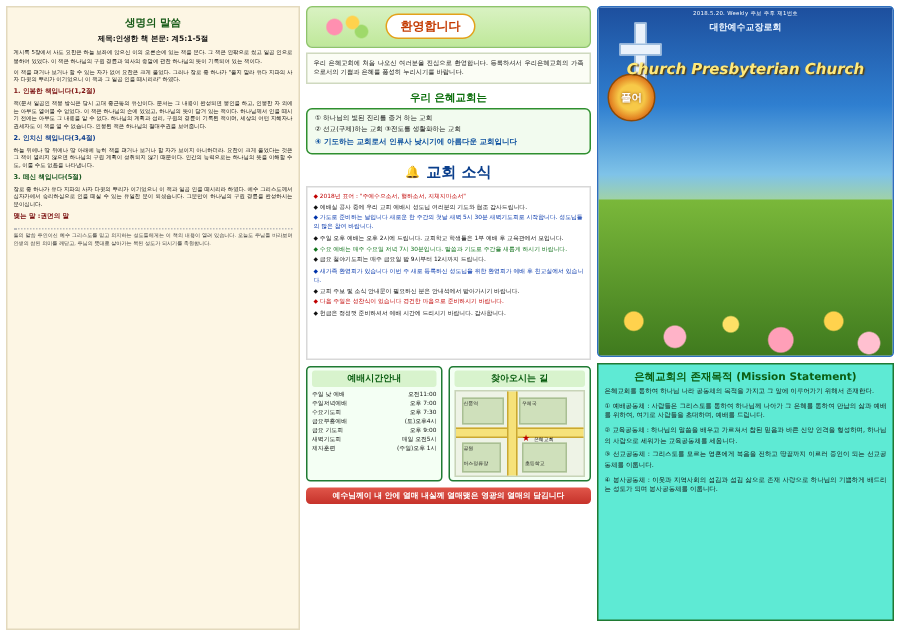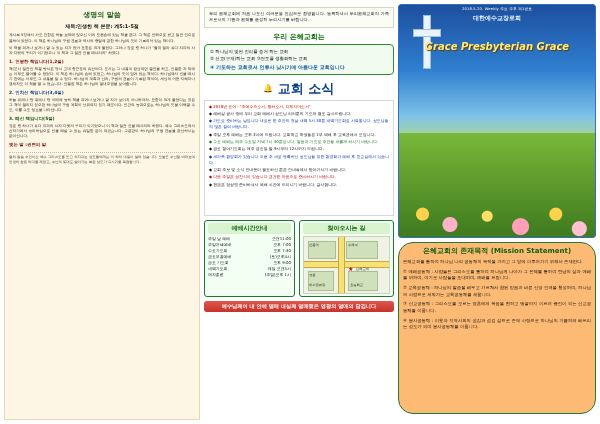--- a/index.html
+++ b/index.html
@@ -70,21 +70,21 @@
   .church-box{
     margin-top:2px;border:1.5px solid #2f8f2f;border-radius:4px;
     background:#f2fbef;padding:3px 5px;font-size:4.4px;line-height:1.6;color:#111;
   }
   .church-last{font-weight:bold;color:#0b4f9e;font-size:5px;display:block;margin-top:1px;}
 
   .news-head{
     margin-top:5px;display:flex;align-items:center;gap:4px;justify-content:center;
   }
   .news-head .bell{font-size:8px;color:#e08b00;}
-  .news-head .t{font-weight:bold;font-size:13px;color:#0b3f8c;}
+  .news-head .t{font-weight:bold;font-size:10px;color:#0b3f8c;}
   .news-box{
     margin-top:2px;font-size:3.9px;line-height:1.5;color:#111;
     border:1px solid #d8d8d8;background:#fff;padding:3px 4px;height:108px;overflow:hidden;
   }
   .news-box p{margin:0 0 1.5px;}
   .blue{color:#0033aa;}
   .red{color:#c00000;}
   .green{color:#11721c;}
 
   .two-box-row{margin-top:4px;display:flex;gap:4px;}
@@ -172,21 +172,21 @@
       linear-gradient(#7ab83a,#3f7a1e);
   }
   .hero-welcome{
     position:absolute;left:0;right:0;bottom:24px;text-align:center;
     font-size:7.5px;font-weight:bold;color:#ffffff;
     text-shadow:1px 1px 2px #173d0a;
     line-height:1.5;
   }
 
   .mission{
-    margin-top:4px;border:1.5px solid #1f7a33;border-radius:15px;background:#fdba74;
+    margin-top:4px;border:1.5px solid #1f7a33;border-radius:0;background:#5eead4;
     padding:3px 4px;height:172px;box-sizing:border-box;overflow:hidden;
   }
   .mission-title{
     text-align:center;font-weight:bold;font-size:7px;color:#0b5e12;margin-bottom:3px;
   }
   .mission p{margin:0 0 3px;font-size:4.3px;line-height:1.55;color:#111;text-align:justify;}
 </style>
 </head>
 <body>
 
@@ -207,20 +207,24 @@
 
     <div class="hpoint3">3. 떼신 책입니다(5절)</div>
     <p class="para">장로 중 하나가 유다 지파의 사자 다윗의 뿌리가 이기었으니 이 책과 일곱 인을 떼시리라 하였다. 예수 그리스도께서 십자가에서 승리하심으로 인을 떼실 수 있는 유일한 분이 되셨습니다. 그분만이 하나님의 구원 경륜을 완성하시는 분이십니다.</p>
 
     <div class="hpoint">맺는 말 :권면의 말</div>
     <p class="para footer-note">율의 말씀 주인이신 예수 그리스도를 믿고 의지하는 성도들에게는 이 책의 내용이 열려 있습니다. 오늘도 주님을 바라보며 인생의 참된 의미를 깨닫고, 주님의 뜻대로 살아가는 복된 성도가 되시기를 축원합니다.</p>
   </div>
 
   <div class="mid-col">
 
+    <div class="banner">
+      <div class="banner-flower"></div>
+      <div class="banner-bubble">환영합니다</div>
+    </div>
 
     <div class="welcome-body">우리 은혜교회에 처음 나오신 여러분을 진심으로 환영합니다. 등록하셔서 우리은혜교회의 가족으로서의 기쁨과 은혜를 풍성히 누리시기를 바랍니다.</div>
 
     <div class="sec-head">우리 은혜교회는</div>
     <div class="church-box">
       <div>① 하나님의 빛된 진리를 증거 하는 교회</div>
       <div>② 선교(구제)하는 교회 ③전도를 생활화하는 교회</div>
       <div class="church-last">④ 기도하는 교회로서 인류사 낮시기에 아름다운 교회입니다</div>
     </div>
 
@@ -294,22 +298,23 @@
       </div>
     </div>
 
     <div class="verse-bar">예수님께이 내 안에 열매 내실께 열매맺은 영광의 열매의 담김니다</div>
   </div>
 
   <div class="right-col">
     <div class="hero">
       <div class="hero-date">2018.5.20. Weekly 주보 주후 제1번호</div>
       <div class="hero-cross"></div>
+      <div class="hero-seal">풀어</div>
       <div class="hero-l1">대한예수교장로회</div>
-      <div class="hero-l3">Grace Presbyterian Grace</div>
+      <div class="hero-l3">Church Presbyterian Church</div>
       <div class="hero-flowers"></div>
     </div>
 
     <div class="mission">
       <div class="mission-title">은혜교회의 존재목적 (Mission Statement)</div>
       <p>은혜교회를 통하여 하나님 나라 공동체의 목적을 가지고 그 앞에 이루어가기 위해서 존재한다.</p>
       <p>① 예배공동체 : 사람들은 그리스도를 통하여 하나님께 나아가 그 은혜를 통하여 만남의 삶과 예배를 위하여, 여기로 사람들을 초대하며, 예배를 드립니다.</p>
       <p>② 교육공동체 : 하나님의 말씀을 배우고 가르쳐서 참된 믿음과 바른 신앙 인격을 형성하며, 하나님의 사람으로 세워가는 교육공동체를 세웁니다.</p>
       <p>③ 선교공동체 : 그리스도를 모르는 영혼에게 복음을 전하고 땅끝까지 이르러 증인이 되는 선교공동체를 이룹니다.</p>
       <p>④ 봉사공동체 : 이웃과 지역사회의 섬김과 섬김 삶으로 존재 사랑으로 하나님의 기쁨하게 배드리는 성도가 되며 봉사공동체를 이룹니다.</p>

